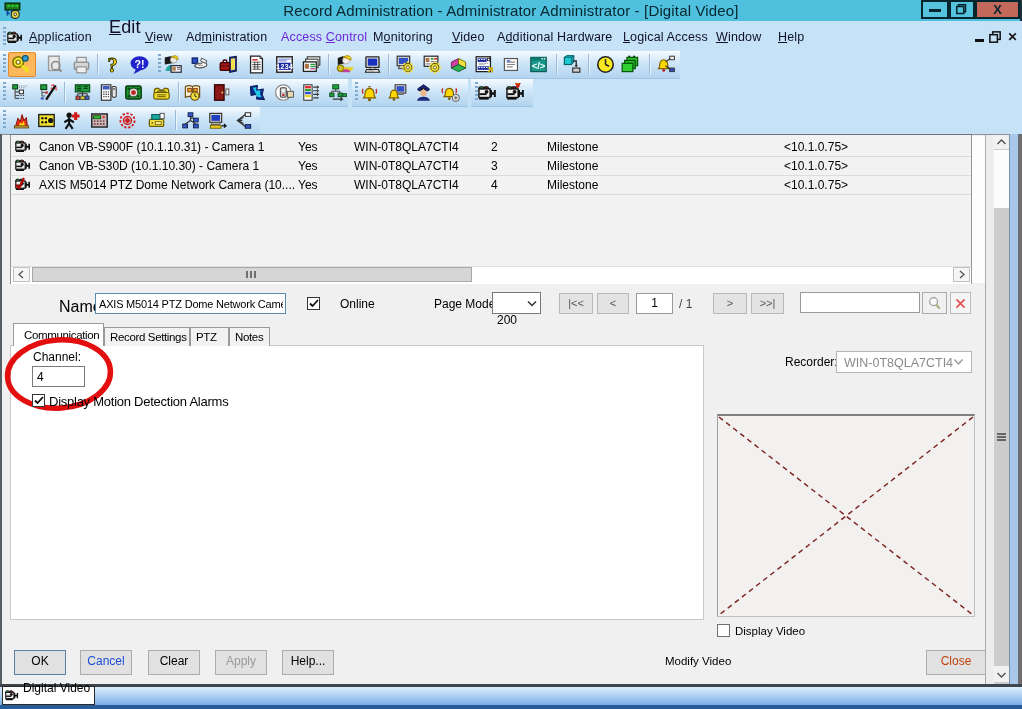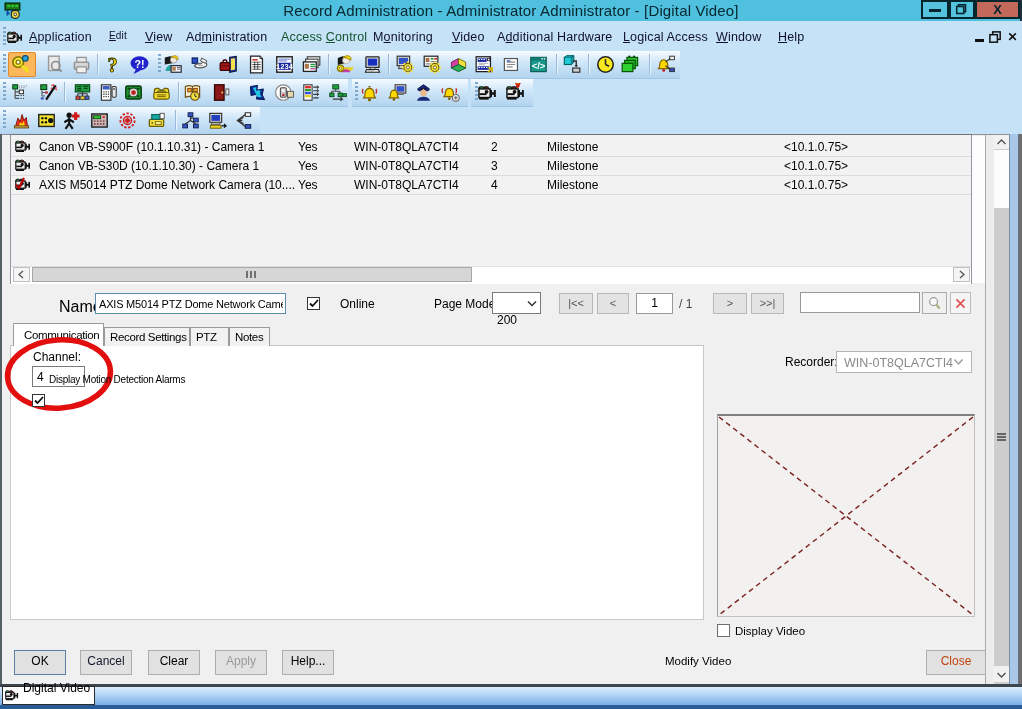--- a/index.html
+++ b/index.html
@@ -33,24 +33,24 @@
 <svg style="position:absolute;left:7px;top:29px" width="16" height="16" viewBox="0 0 16 16">
     <rect x="0.8" y="3.2" width="4" height="2.6" rx="1.2" fill="#3fbf4f" stroke="#111" stroke-width="1"></rect>
     <rect x="4.8" y="3.2" width="4" height="2.6" rx="1.2" fill="#8a3030" stroke="#111" stroke-width="1"></rect>
     <rect x="0.8" y="5" width="9.4" height="7.2" fill="#eee" stroke="#111" stroke-width="1.2"></rect>
     <circle cx="7.2" cy="7.4" r="1.6" fill="#111"></circle>
     <rect x="1.2" y="8.6" width="6" height="1.6" fill="#111"></rect>
     <rect x="1" y="12.2" width="8" height="1.8" fill="#111"></rect>
     <path d="M10.2 5.8 h1.6 v2 h1.6 v-2 h1.6 v6 h-1.6 v-2 h-1.6 v2 h-1.6 Z" fill="#111"></path>
   </svg>
 <div class="lbl" style="left:29px;top:30px;color:#10102a;font-size:12.5px;letter-spacing:0.15px"><u>A</u>pplication</div>
-<div class="lbl" style="left:109px;top:30px;color:#10102a;font-size:10px;letter-spacing:0.15px"><u>E</u>dit</div>
+<div class="lbl" style="left:109px;top:17px;color:#10102a;font-size:18px;letter-spacing:0.15px"><u>E</u>dit</div>
 <div class="lbl" style="left:145px;top:30px;color:#10102a;font-size:12.5px;letter-spacing:0.15px"><u>V</u>iew</div>
 <div class="lbl" style="left:186px;top:30px;color:#10102a;font-size:12.5px;letter-spacing:0.15px">Ad<u>m</u>inistration</div>
-<div class="lbl" style="left:281px;top:30px;color:#14532d;font-size:12.5px;letter-spacing:0.15px">Access <u>C</u>ontrol</div>
+<div class="lbl" style="left:281px;top:30px;color:#6d28d9;font-size:12.5px;letter-spacing:0.15px">Access <u>C</u>ontrol</div>
 <div class="lbl" style="left:373px;top:30px;color:#10102a;font-size:12.5px;letter-spacing:0.15px">M<u>o</u>nitoring</div>
 <div class="lbl" style="left:452px;top:30px;color:#10102a;font-size:12.5px;letter-spacing:0.15px"><u>V</u>ideo</div>
 <div class="lbl" style="left:497px;top:30px;color:#10102a;font-size:12.5px;letter-spacing:0.15px">A<u>d</u>ditional Hardware</div>
 <div class="lbl" style="left:623px;top:30px;color:#10102a;font-size:12.5px;letter-spacing:0.15px"><u>L</u>ogical Access</div>
 <div class="lbl" style="left:716px;top:30px;color:#10102a;font-size:12.5px;letter-spacing:0.15px"><u>W</u>indow</div>
 <div class="lbl" style="left:778px;top:30px;color:#10102a;font-size:12.5px;letter-spacing:0.15px"><u>H</u>elp</div>
 <div class="ab" style="left:975px;top:39px;width:9px;height:2.5px;background:#111"></div>
 <svg style="position:absolute;left:988px;top:30px" width="15" height="15" viewBox="0 0 16 16">
     <rect x="5" y="2" width="8" height="8" fill="none" stroke="#111" stroke-width="1.6"></rect>
     <rect x="2" y="5" width="8" height="8" fill="#c5e2f7" stroke="#111" stroke-width="1.6"></rect>
@@ -564,36 +564,36 @@
 <div class="lbl" style="left:33px;top:350px">Channel:</div>
 <div class="ab" style="left:32px;top:366px;width:53px;height:21px;background:#fff;border:1px solid #7a7a7a;box-sizing:border-box"></div>
 <div class="lbl" style="left:37px;top:370px">4</div>
 <svg class="ab" style="left:3px;top:334px" width="116" height="84" viewBox="0 0 116 84">
     <ellipse cx="56" cy="40" rx="51.5" ry="34" fill="none" stroke="#e30e0e" stroke-width="5.5" transform="rotate(-4 56 40)"></ellipse>
   </svg>
 <div class="ab" style="left:32px;top:394px;width:13px;height:13px;background:#fff;border:1px solid #333;box-sizing:border-box"></div>
 <svg class="ab" style="left:34px;top:396px" width="10" height="9" viewBox="0 0 10 9">
     <path d="M1 4.5 L3.5 7 L9 1" fill="none" stroke="#111" stroke-width="1.8"></path>
   </svg>
-<div class="lbl" style="left:49px;top:374px;font-size:10px;letter-spacing:-0.25px">Display Motion Detection Alarms</div>
+<div class="lbl" style="left:49px;top:394px;font-size:13px;letter-spacing:-0.25px">Display Motion Detection Alarms</div>
 <div class="lbl" style="left:785px;top:355px">Recorder:</div>
 <div class="ab" style="left:836px;top:351px;width:136px;height:22px;background:#fff;border:1px solid #b5b5b5;box-sizing:border-box"></div>
 <div class="lbl" style="left:844px;top:356px;color:#8a8a8a;font-size:12.5px">WIN-0T8QLA7CTI4</div>
 <svg class="ab" style="left:953px;top:358px" width="11" height="8" viewBox="0 0 11 8">
     <path d="M1.5 1.5 L5.5 6 L9.5 1.5" fill="none" stroke="#999" stroke-width="1.4"></path>
   </svg>
 <div class="ab" style="left:717px;top:414px;width:258px;height:203px;background:#f2f1ef;border-top:2px solid #808080;border-left:1px solid #a0a0a0;border-right:1px solid #c0c0c0;border-bottom:1px solid #c0c0c0;box-sizing:border-box"></div>
 <svg class="ab" style="left:718px;top:416px" width="256" height="200" viewBox="0 0 256 200">
     <path d="M1 1 L255 199 M255 1 L1 199" stroke="#7c1f1f" stroke-width="1.4" stroke-dasharray="5 4" fill="none"></path>
   </svg>
 <div class="ab" style="left:717px;top:624px;width:13px;height:13px;background:#fff;border:1px solid #707070;box-sizing:border-box"></div>
 <div class="lbl" style="left:735px;top:625px;font-size:11.5px">Display Video</div>
 <div class="ab" style="left:0;top:684px;width:1022px;height:3px;background:#3c464c"></div>
 <div class="btn" style="left:14px;top:650px;width:50px;height:23px;line-height:21px;color:#000;border-color:#5a80a8">OK</div>
-<div class="btn" style="left:80px;top:650px;width:50px;height:23px;line-height:21px;color:#0f172a;border-color:#adadad">Cancel</div>
+<div class="btn" style="left:80px;top:650px;width:50px;height:23px;line-height:21px;color:#1d4ed8;border-color:#adadad">Cancel</div>
 <div class="btn" style="left:148px;top:650px;width:50px;height:23px;line-height:21px;color:#000;border-color:#adadad">Clear</div>
 <div class="btn" style="left:215px;top:650px;width:50px;height:23px;line-height:21px;color:#9a9a9a;border-color:#adadad">Apply</div>
 <div class="btn" style="left:282px;top:650px;width:50px;height:23px;line-height:21px;color:#000;border-color:#adadad">Help...</div>
 <div class="lbl" style="left:665px;top:655px;font-size:11.5px">Modify Video</div>
 <div class="btn" style="left:926px;top:650px;width:58px;height:23px;line-height:21px;color:#c2410c;border-color:#adadad">Close</div>
 <div class="ab" style="left:0;top:687px;width:1022px;height:22px;background:linear-gradient(#dbeefd,#a8cdf3 45%,#76abe4 85%,#5d97d8)"></div>
 <div class="ab" style="left:0;top:705px;width:1022px;height:4px;background:#2a5c98"></div>
 <div class="ab" style="left:2px;top:686px;width:93px;height:19px;background:#fff;border:1px solid #2a2a2a;box-sizing:border-box"></div>
 <svg style="position:absolute;left:5px;top:688px" width="14" height="14" viewBox="0 0 16 16">
     <rect x="0.8" y="3.2" width="4" height="2.6" rx="1.2" fill="#3fbf4f" stroke="#111" stroke-width="1"></rect>

